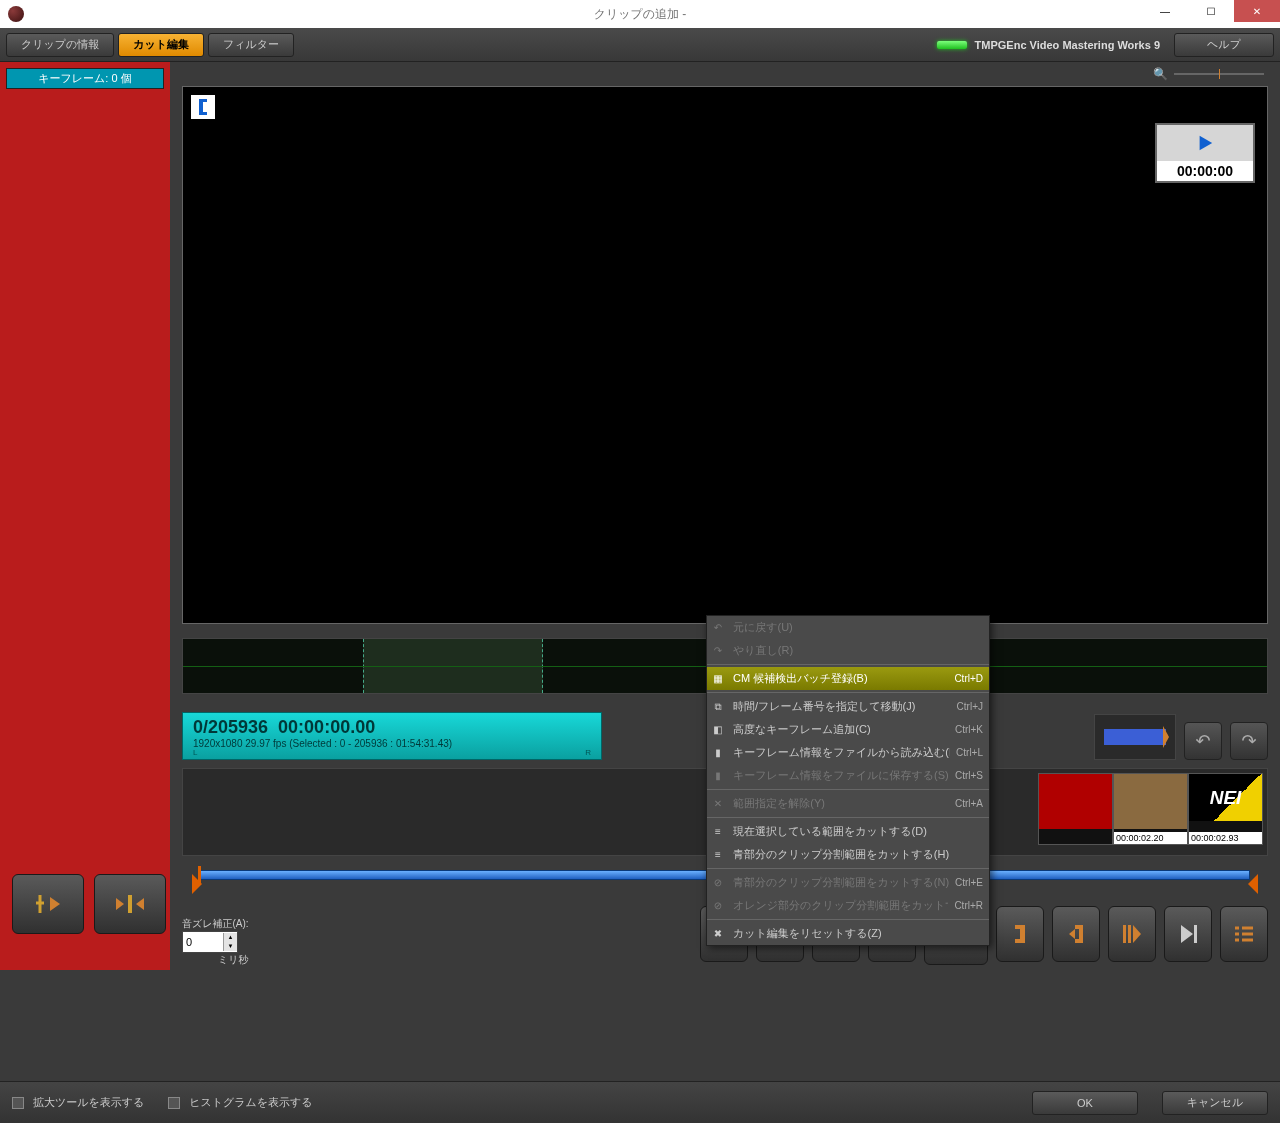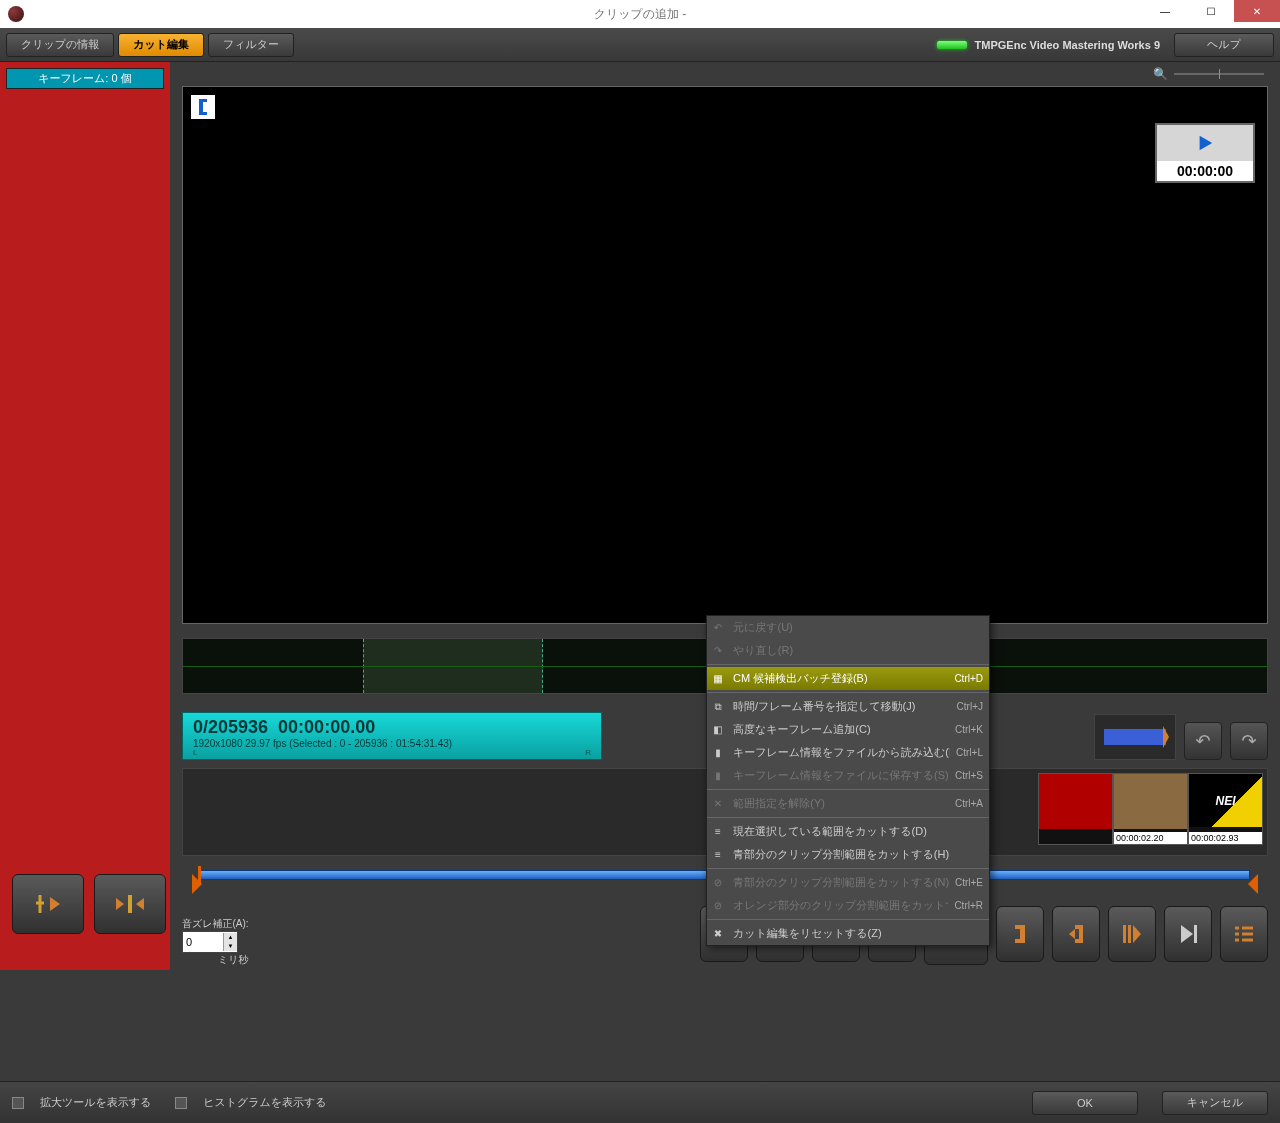--- a/index.html
+++ b/index.html
@@ -55,21 +55,21 @@
 
 .range-bar { width:82px; height:46px; border:1px solid #444; background:#2a2a2a; display:flex; align-items:center; justify-content:center;}
 .range-bar .blue { width:62px; height:16px; background:#3b5fd6; position:relative;}
 .range-bar .blue .out{position:absolute;right:-3px;top:-3px;width:0;height:0;border-top:11px solid transparent;border-bottom:11px solid transparent;border-left:6px solid #d08030;}
 .round-btn { width:38px; height:38px; border:1px solid #222; border-radius:4px; background:linear-gradient(#555,#333); color:#aaa; display:flex; align-items:center; justify-content:center; font-size:18px; cursor:pointer;}
 
 .thumbs { height:88px; margin:4px 12px; display:flex; justify-content:flex-end; gap:0; border:1px solid #444; background:#2a2a2a; padding:4px;}
 .thumb { width:75px; height:72px; border:1px solid #555; background:#111; position:relative; font-size:9px;}
 .thumb .t { position:absolute; bottom:0; left:0; right:0; background:#fff; color:#000; padding:1px 2px; font-size:9px;}
 .thumb.red .img{background:#b00000;height:55px;}
-.thumb.nei .img{background:linear-gradient(135deg,#000 60%,#f0d000 60%);height:53px;display:flex;align-items:center;justify-content:center;color:#fff;font-weight:900;font-style:italic;font-size:12px;}
+.thumb.nei .img{background:linear-gradient(135deg,#000 60%,#f0d000 60%);height:47px;display:flex;align-items:center;justify-content:center;color:#fff;font-weight:900;font-style:italic;font-size:19px;}
 .thumb.pic .img{background:#8a6a40;height:55px;}
 
 .seek-row { height:30px; margin:2px 12px; position:relative; }
 .seek-track { position:absolute; left:18px; right:18px; top:8px; height:10px; background:linear-gradient(#6ab0ff,#2060c0); border:1px solid #0a3a7a; }
 .seek-head { position:absolute; left:16px; top:4px; width:3px; height:18px; background:#e06000;}
 .seek-in { position:absolute; left:10px; bottom:-2px; width:0;height:0;border-top:10px solid transparent;border-bottom:10px solid transparent;border-left:10px solid #e06000;}
 .seek-out { position:absolute; right:10px; bottom:-2px; width:0;height:0;border-top:10px solid transparent;border-bottom:10px solid transparent;border-right:10px solid #e06000;}
 
 .controls-row { height:72px; margin:4px 12px 0 12px; display:flex; align-items:center; gap:8px;}
 .sync-box { display:flex; flex-direction:column;margin-top:16px; }
@@ -83,21 +83,21 @@
 .trans-btn { width:48px; height:56px; border-radius:6px; background:linear-gradient(#5a5a5a,#303030); border:1px solid #1a1a1a; display:flex; align-items:center; justify-content:center; cursor:pointer;}
 .trans-btn.cut { width:64px; height:62px; }
 .trans-btn svg { width:26px; height:26px; }
 
 
 .side-btns { position:absolute; left:12px; top:874px; display:flex; gap:10px;}
 .side-btn { width:72px; height:60px; border-radius:6px; background:linear-gradient(#5a5a5a,#303030); border:1px solid #1a1a1a; display:flex; align-items:center; justify-content:center; cursor:pointer;}
 
 
 .bottom { position:absolute; bottom:0; left:0; right:0; height:42px; background:linear-gradient(#444,#333); border-top:1px solid #222; display:flex; align-items:center; padding:0 12px; gap:24px;}
-.chk { display:flex; align-items:center; gap:16px; font-size:11px; color:#ccc;}
+.chk { display:flex; align-items:center; gap:9px; font-size:11px; color:#ccc;}
 .chk .box{ width:12px; height:12px; border:1px solid #888; background:#555;}
 .bottom .spacer{flex:1;}
 .dlg-btn { width:106px; height:24px; background:linear-gradient(#5a5a5a,#3a3a3a); border:1px solid #222; border-radius:3px; color:#ccc; font-size:11px; display:flex; align-items:center; justify-content:center; cursor:pointer;}
 
 
 .ctx { position:absolute; left:706px; top:615px; width:284px; background:#4a4a4a; border:1px solid #222; box-shadow:2px 2px 8px rgba(0,0,0,.6); font-size:11px; color:#ccc; z-index:50;}
 .ctx .row { display:flex; align-items:center; height:23px; padding:0 6px 0 2px; gap:6px; }
 .ctx .row.sep { height:1px; background:#666; margin:2px 0; padding:0;}
 .ctx .row.disabled { color:#777; }
 .ctx .row.hilite { background:linear-gradient(#9a9a10,#7a7a00); color:#fff; }

